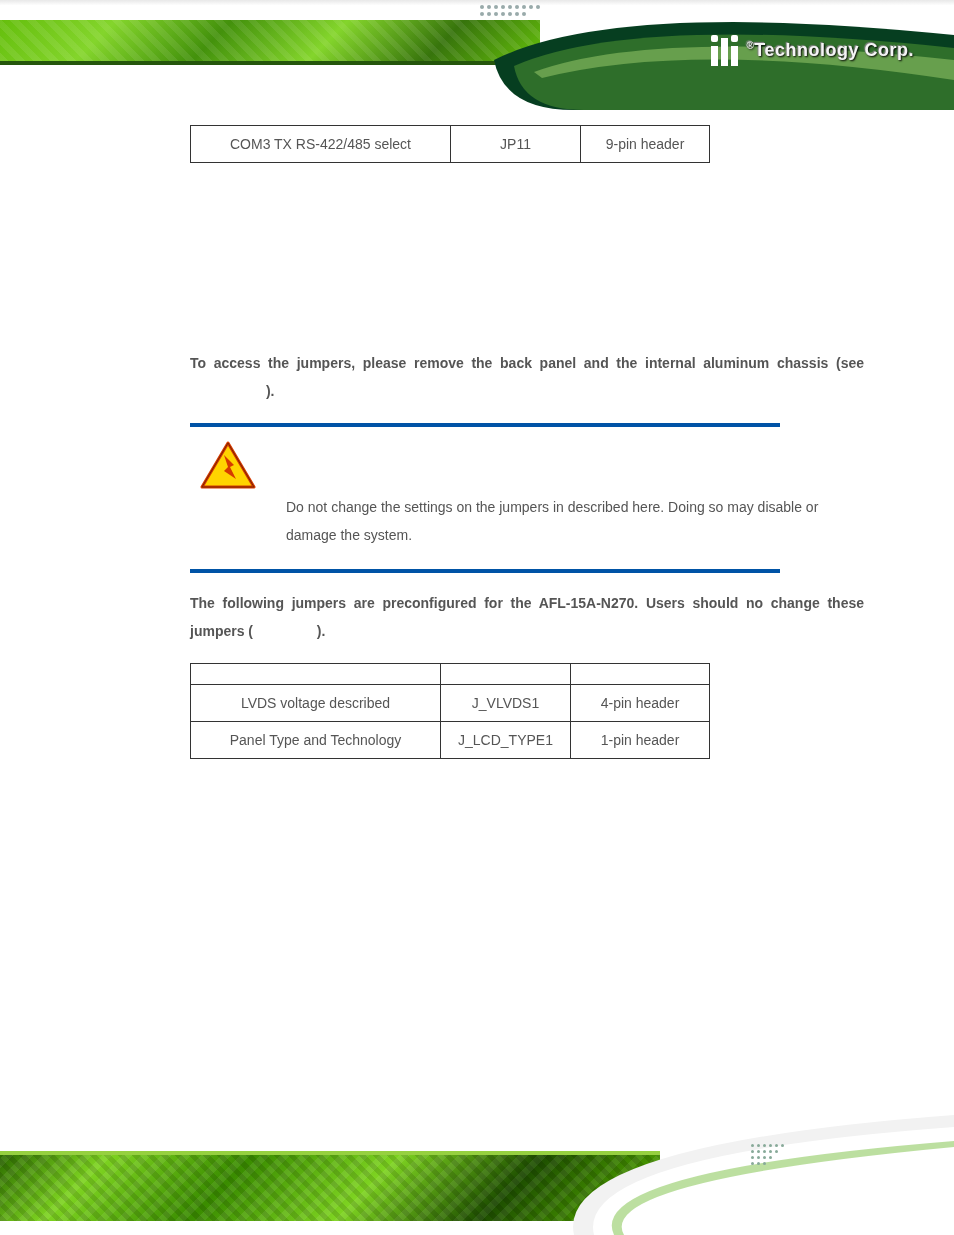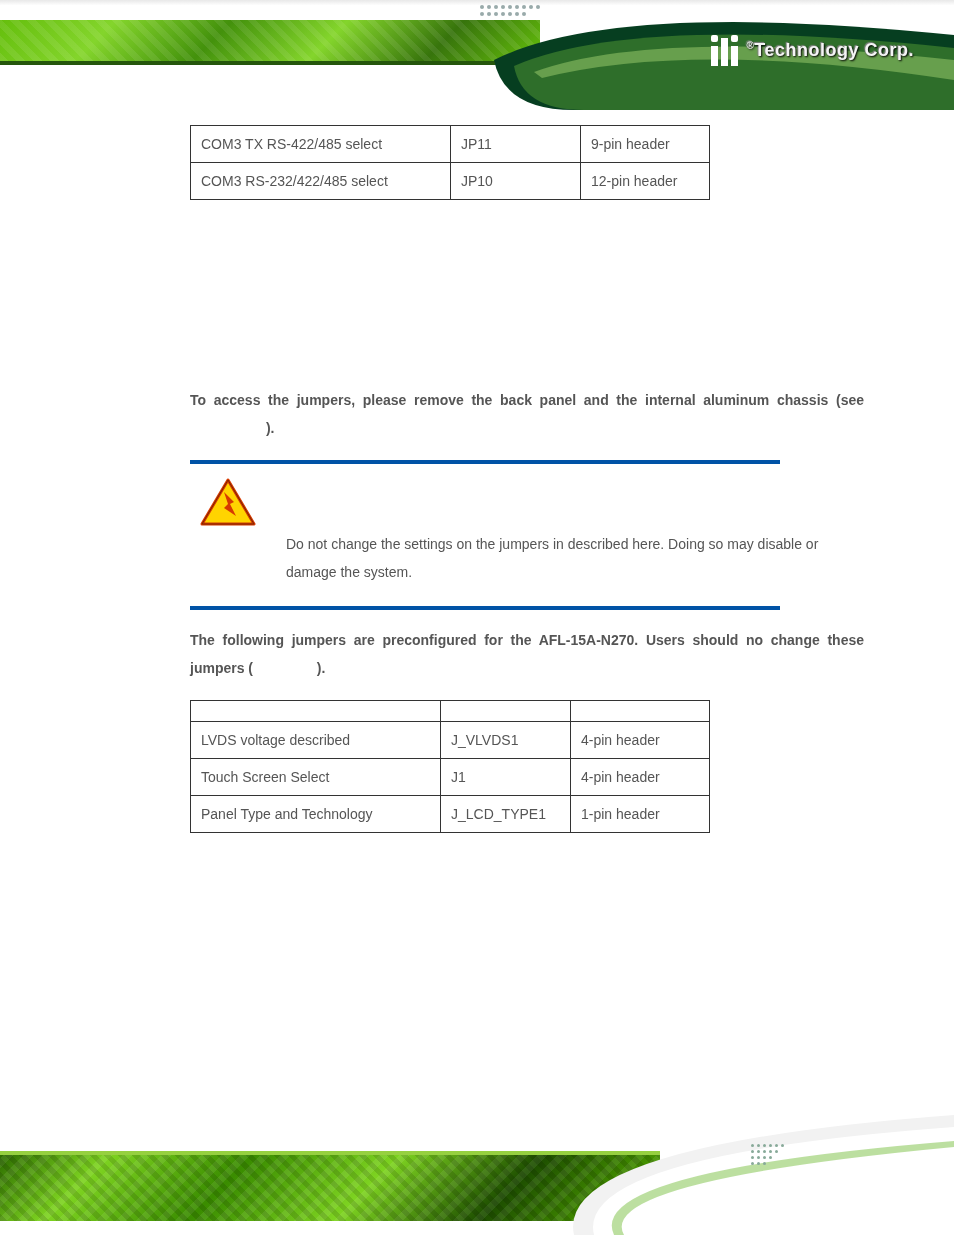--- a/index.html
+++ b/index.html
@@ -81,21 +81,21 @@
   }
   table.jumper {
     border-collapse: collapse;
     width: 520px;
     margin: 0 0 8px 0;
     font-size: 14px;
   }
   table.jumper th, table.jumper td {
     border: 1px solid #333;
     padding: 10px 10px;
-    text-align: left;
+    text-align: center;
     color: #555;
   }
   table.jumper th { font-weight: bold; color:#444; }
   .para {
     margin: 0 0 18px 0;
     line-height: 2.0;
     color: #555;
     text-align: justify;
     font-weight: bold;
   }
@@ -218,25 +218,20 @@
 
 <div class="content">
 
   <table class="jumper">
     <tbody>
       <tr>
         <td style="width:260px">COM3 TX RS-422/485 select</td>
         <td style="width:130px">JP11</td>
         <td>9-pin header</td>
       </tr>
-      <tr>
-        <td>COM3 RS-232/422/485 select</td>
-        <td>JP10</td>
-        <td>12-pin header</td>
-      </tr>
     </tbody>
   </table>
 
   <div class="table-caption"></div>
 
   <div class="sub-heading"></div>
 
   <div class="spacer-lg"></div>
 
   <p class="para">
@@ -272,25 +267,20 @@
         <th style="width:250px"></th>
         <th style="width:130px"></th>
         <th></th>
       </tr>
       <tr>
         <td>LVDS voltage described</td>
         <td>J_VLVDS1</td>
         <td>4-pin header</td>
       </tr>
       <tr>
-        <td>Touch Screen Select</td>
-        <td>J1</td>
-        <td>4-pin header</td>
-      </tr>
-      <tr>
         <td>Panel Type and Technology</td>
         <td>J_LCD_TYPE1</td>
         <td>1-pin header</td>
       </tr>
     </tbody>
   </table>
 
   <div class="table-caption"></div>
 
 </div>

